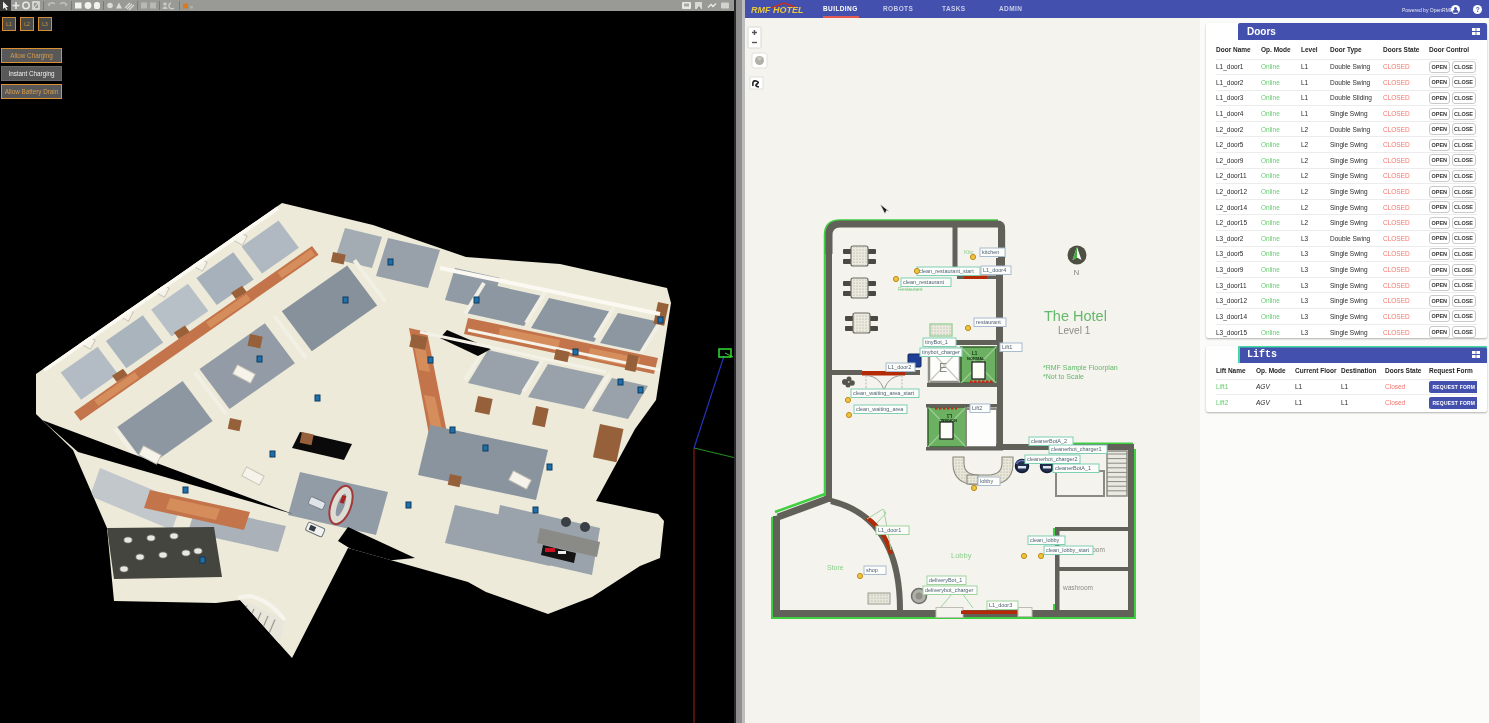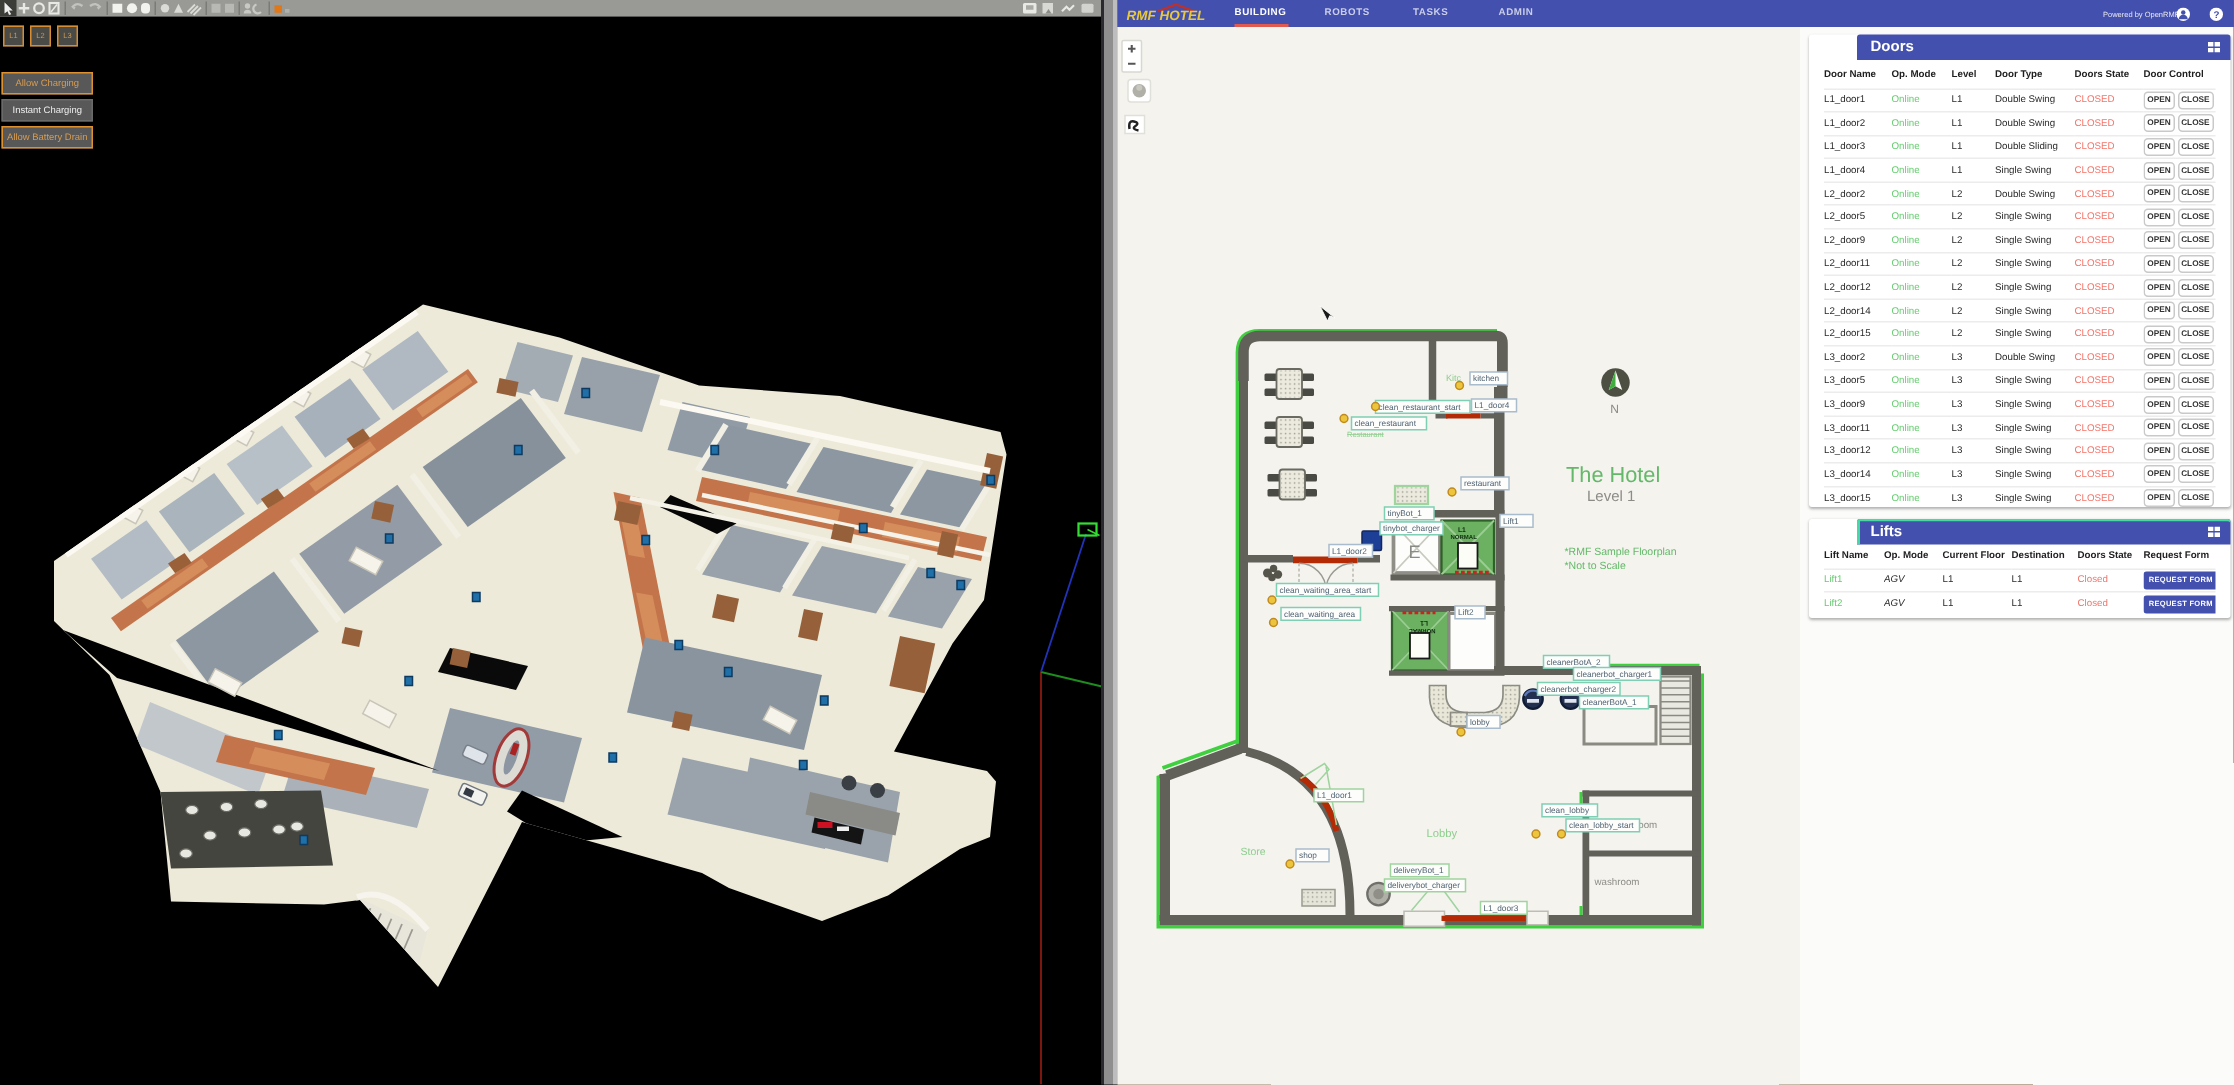--- a/index.html
+++ b/index.html
@@ -3,21 +3,21 @@
 <meta charset="utf-8">
 <style>
   * { margin:0; padding:0; box-sizing:border-box; }
   html,body { width:1489px; height:723px; overflow:hidden; background:#000; font-family:"Liberation Sans", sans-serif; }
   .abs { position:absolute; }
   #leftpane { position:absolute; left:0; top:0; width:744px; height:723px; background:#000; }
   #toolbar { position:absolute; left:0; top:0; width:734px; height:11px; background:#9b9b97; border-bottom:1px solid #3a3a3a; }
   #divider { position:absolute; left:734px; top:0; width:11px; height:723px; background:linear-gradient(90deg,#2a2a2e 0 2px,#8f8f8f 2px 8px,#bdbdbd 8px); }
   .gzbtn { position:absolute; left:1px; width:61px; height:15px; background:#585858; color:#d89c50; font-size:6.3px; line-height:13px; text-align:center; border:1px solid #e0912f; white-space:nowrap; }
   .gzsq { position:absolute; top:17px; width:14px; height:14px; background:#4a4a46; border:1px solid #d78d33; color:#cf9a4e; font-size:5px; line-height:12px; text-align:center; }
-  #rightpane { position:absolute; left:745px; top:0; width:744px; height:723px; background:#fdba74; }
+  #rightpane { position:absolute; left:745px; top:0; width:744px; height:723px; background:#e5e5e5; }
   #appbar { position:absolute; left:0; top:0; width:744px; height:18px; background:#4350ae; }
   .tab { position:absolute; top:0; height:18px; line-height:18px; font-size:6.5px; font-weight:bold; color:#c9cde8; letter-spacing:.4px; }
   #maparea { position:absolute; left:0; top:18px; width:455px; height:705px; background:#f4f3ee; }
   #rightcol { position:absolute; left:455px; top:18px; width:289px; height:705px; background:#fbfbfa; }
   .card { position:absolute; left:6px; width:281px; background:#fff; box-shadow:0 1px 2px rgba(0,0,0,.3); border-radius:2px; }
   .cardhead { height:17px; background:#4350ae; color:#fff; font-size:10px; font-weight:bold; line-height:17px; padding-left:9px; border-radius:2px 2px 0 0; position:relative;margin-left:32px; }
   .gridicon { position:absolute; right:7px; top:5px; width:8px; height:7px; }
   table { border-collapse:collapse; width:100%; table-layout:fixed; }
   th { font-size:6.5px; color:#1f1f1f; text-align:left; font-weight:bold; padding:0; }
   td { font-size:6.5px; color:#2a2a2a; padding:0; white-space:nowrap; overflow:hidden; }
@@ -877,21 +877,21 @@
                 <td>Single Swing</td>
                 <td class="red">CLOSED</td>
                 <td><span class="obtn">OPEN</span><span class="obtn">CLOSE</span></td>
               </tr>
         </tbody>
       </table>
       </div>
     </div>
 
     <div class="card" style="top:328px;height:66px;">
-      <div class="cardhead" style="box-shadow:inset 2px 0 0 #45d9a4, inset 0 1.5px 0 #45d9a4;">Lifts
+      <div class="cardhead" style="box-shadow:inset 2px 0 0 #45d9a4, inset 0 1.5px 0 #45d9a4;font-family:Liberation Mono, monospace;">Lifts
         <svg class="gridicon" viewBox="0 0 8 7">
             <rect x="0" y="0" width="3.6" height="3" fill="#fff"></rect>
             <rect x="4.4" y="0" width="3.6" height="3" fill="#fff"></rect>
             <rect x="0" y="4" width="3.6" height="3" fill="#fff"></rect>
             <rect x="4.4" y="4" width="3.6" height="3" fill="#fff"></rect>
           </svg>
       </div>
       <div style="padding:0 10px;">
       <table>
         <colgroup>

